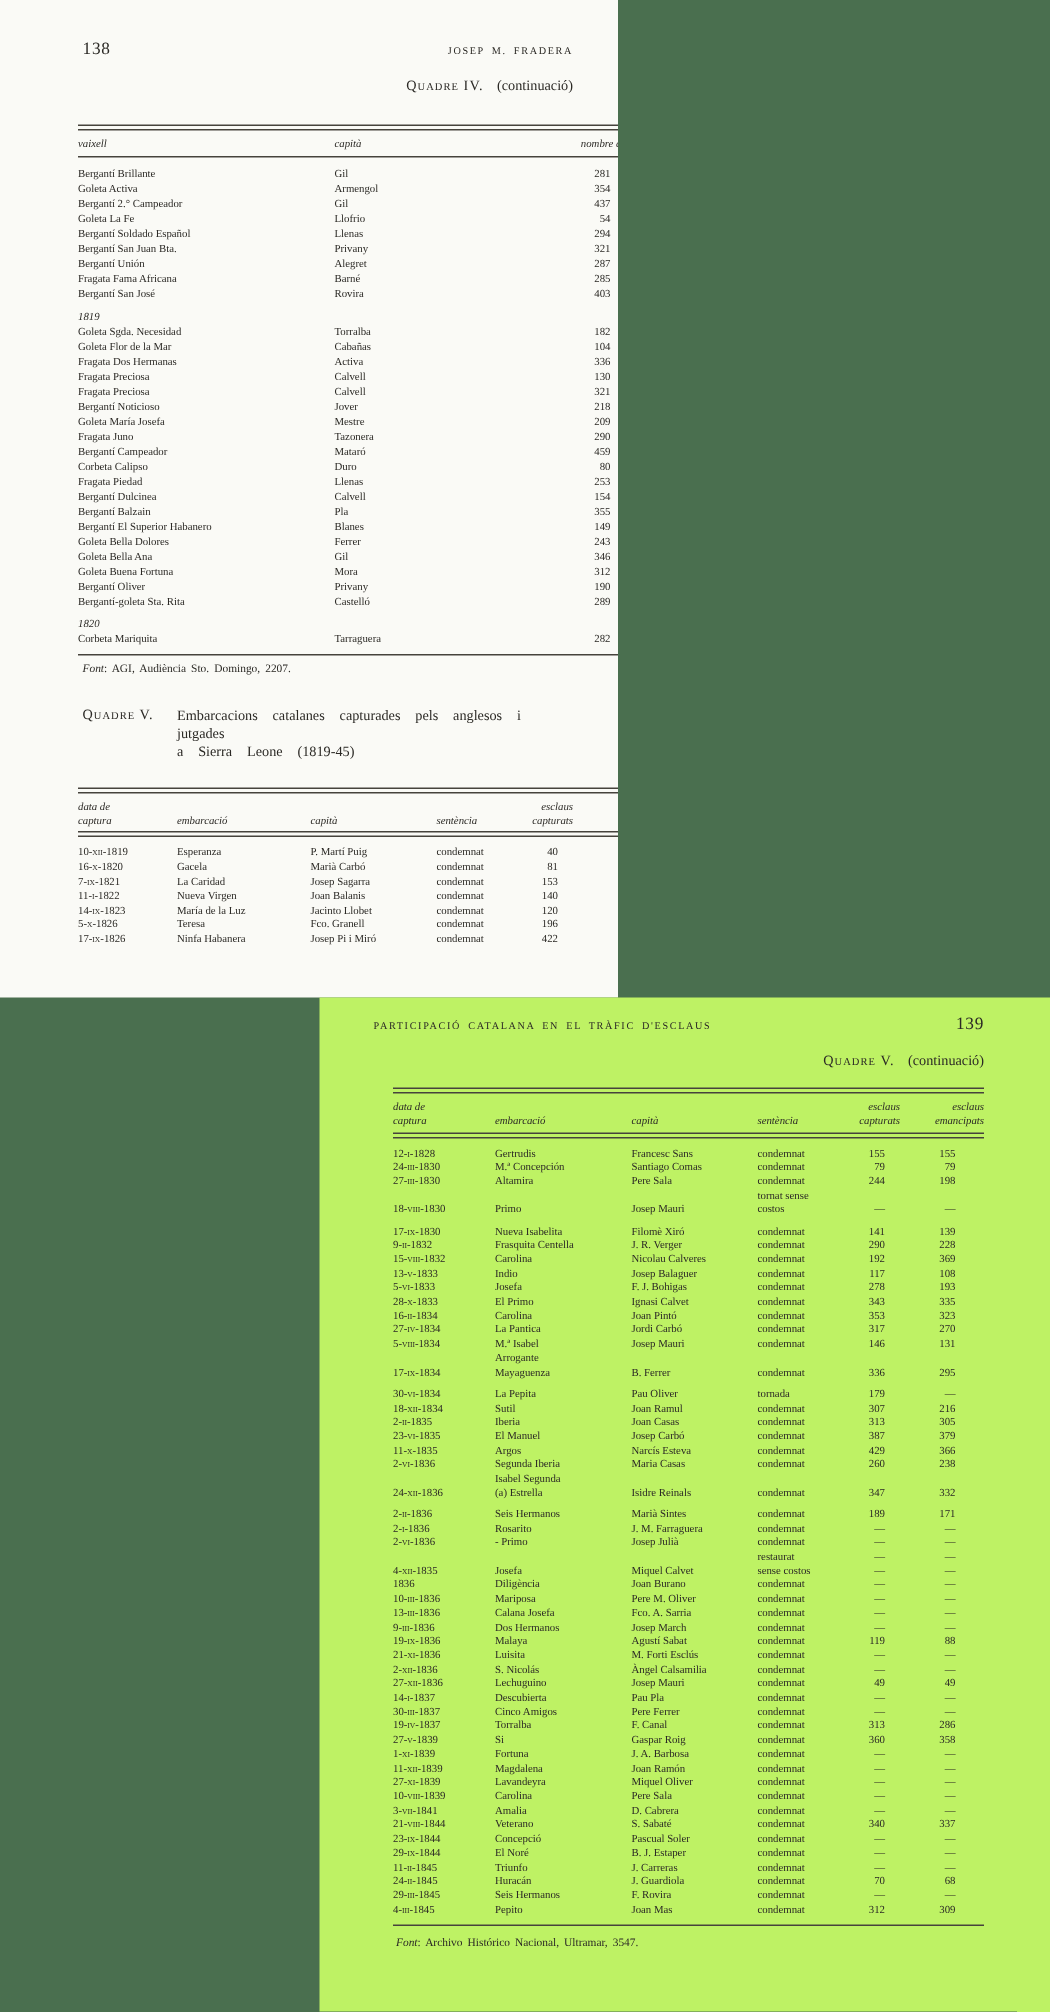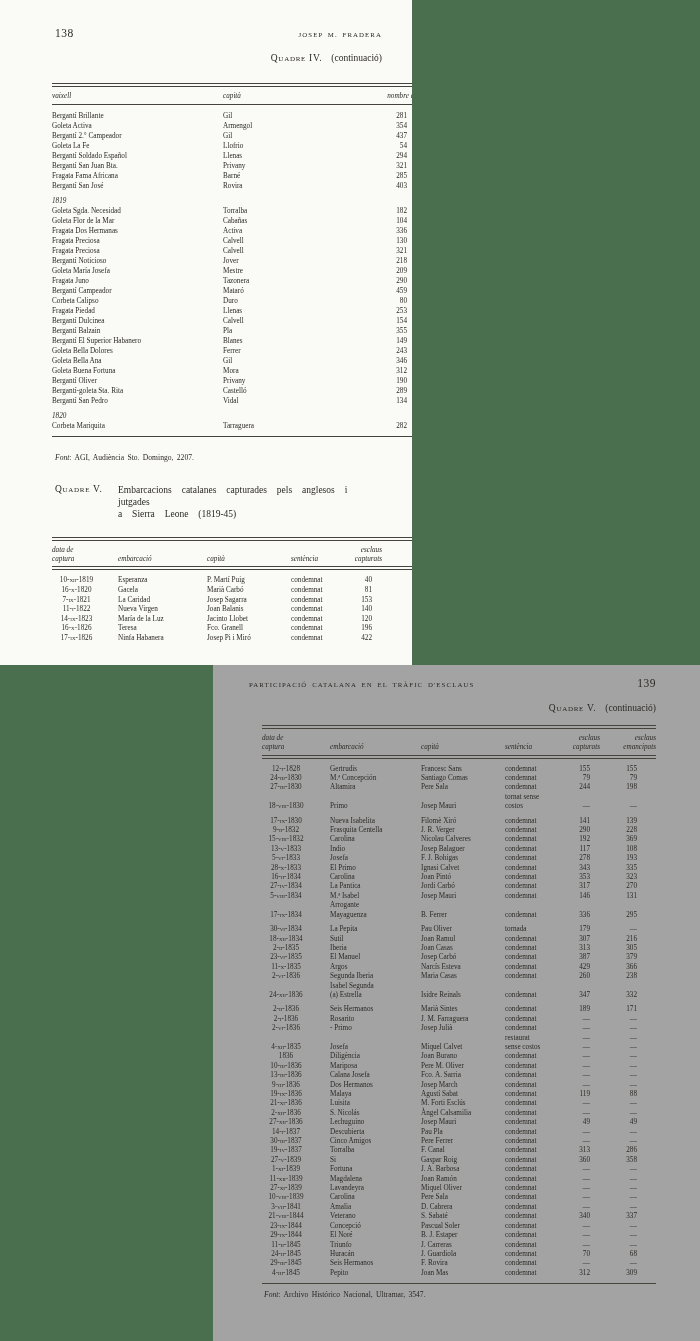--- a/index.html
+++ b/index.html
@@ -5,21 +5,21 @@
   html,body{margin:0;padding:0;}
   body{
     width:700px;height:1341px;position:relative;
     background:#4a6f4f;
     font-family:"Liberation Serif", serif;
     color:#2b2925;
     -webkit-font-smoothing:antialiased;
   }
   .page{position:absolute;background:#fafaf6;overflow:hidden;box-sizing:border-box;}
   #page-138{left:0;top:0;width:412px;height:665px;padding:27px 30px 0 52px;}
-  #page-139{left:213px;top:665px;width:487px;height:676px;padding:12px 44px 0 36px;background:#a3a3a3;}
+  #page-139{left:213px;top:665px;width:487px;height:676px;padding:12px 44px 0 36px;background:#bef264;}
 
   .pt-head{display:flex;justify-content:space-between;align-items:baseline;padding-left:3px;}
   .pagenum{font-size:11.5px;letter-spacing:0.5px;}
   .runhead{font-size:6.8px;letter-spacing:1.1px;word-spacing:2px;}
   #page-139 .pt-head{padding-left:0;}
 
   .quadre-line{margin-top:14px;font-size:9.5px;padding-left:3px;white-space:nowrap;text-align:right;}
   .sc{font-variant:small-caps;letter-spacing:0.7px;}
   .qsub{margin-left:9px;}
   .qtitle-wrap{display:flex;margin-top:22px;padding-left:3px;font-size:9.5px;}
@@ -54,24 +54,24 @@
   .t5a .thead .c-n1,.t5a .thead .c-n2{padding-right:0;}
 
   
   .t5b{width:394px;margin-left:13px;margin-top:12px;}
   .t5b .trow{grid-template-columns:48px 111px 84px 62px 33px 56px;line-height:9.4px;}
   .t5b .c-emb{padding-left:20px;}
   .t5b .c-n1{text-align:right;padding-right:10px;}
   .t5b .c-n2{text-align:right;padding-right:19px;}
   .t5b .thead .c-n1,.t5b .thead .c-n2{padding-right:0;}
 
-  .c-date{text-align:center;font-variant:small-caps;}
+  .c-date{text-align:left;font-variant:small-caps;}
   .thead .c-date{text-align:left;font-variant:normal;}
 
-  .fontline{margin-top:16px;padding-left:3px;font-size:7.6px;word-spacing:1.5px;}
+  .fontline{margin-top:4px;padding-left:3px;font-size:7.6px;word-spacing:1.5px;}
   .fi{font-style:italic;}
   #page-139 .fontline{margin-top:6px;margin-left:15px;padding-left:0;}
 </style>
 </head>
 <body>
 
 <div class="page" id="page-138">
   <div class="pt-head">
     <span class="pagenum">138</span>
     <span class="runhead">JOSEP M. FRADERA</span>
@@ -114,20 +114,25 @@
           <div class="cell c-v">Bergantí Soldado Español</div>
           <div class="cell c-c">Llenas</div>
           <div class="cell c-n">294</div>
         </div>
         <div class="trow">
           <div class="cell c-v">Bergantí San Juan Bta.</div>
           <div class="cell c-c">Privany</div>
           <div class="cell c-n">321</div>
         </div>
         <div class="trow">
+          <div class="cell c-v">Bergantí Unión</div>
+          <div class="cell c-c">Alegret</div>
+          <div class="cell c-n">287</div>
+        </div>
+        <div class="trow">
           <div class="cell c-v">Fragata Fama Africana</div>
           <div class="cell c-c">Barné</div>
           <div class="cell c-n">285</div>
         </div>
         <div class="trow">
           <div class="cell c-v">Bergantí San José</div>
           <div class="cell c-c">Rovira</div>
           <div class="cell c-n">403</div>
         </div>
         <div class="tyear">1819</div>
@@ -218,25 +223,20 @@
         </div>
         <div class="trow">
           <div class="cell c-v">Bergantí Oliver</div>
           <div class="cell c-c">Privany</div>
           <div class="cell c-n">190</div>
         </div>
         <div class="trow">
           <div class="cell c-v">Bergantí-goleta Sta. Rita</div>
           <div class="cell c-c">Castelló</div>
           <div class="cell c-n">289</div>
-        </div>
-        <div class="trow">
-          <div class="cell c-v">Bergantí San Pedro</div>
-          <div class="cell c-c">Vidal</div>
-          <div class="cell c-n">134</div>
         </div>
         <div class="tyear">1820</div>
         <div class="trow">
           <div class="cell c-v">Corbeta Mariquita</div>
           <div class="cell c-c">Tarraguera</div>
           <div class="cell c-n">282</div>
         </div>
       </div>
     <div class="rl1"></div>
   </div>
@@ -300,21 +300,21 @@
         </div>
         <div class="trow">
           <div class="cell c-date">14-ix-1823</div>
           <div class="cell c-emb">María de la Luz</div>
           <div class="cell c-cap">Jacinto Llobet</div>
           <div class="cell c-sen">condemnat</div>
           <div class="cell c-n1">120</div>
           <div class="cell c-n2">—</div>
         </div>
         <div class="trow">
-          <div class="cell c-date">16-x-1826</div>
+          <div class="cell c-date">5-x-1826</div>
           <div class="cell c-emb">Teresa</div>
           <div class="cell c-cap">Fco. Granell</div>
           <div class="cell c-sen">condemnat</div>
           <div class="cell c-n1">196</div>
           <div class="cell c-n2">130</div>
         </div>
         <div class="trow">
           <div class="cell c-date">17-ix-1826</div>
           <div class="cell c-emb">Ninfa Habanera</div>
           <div class="cell c-cap">Josep Pi i Miró</div>

